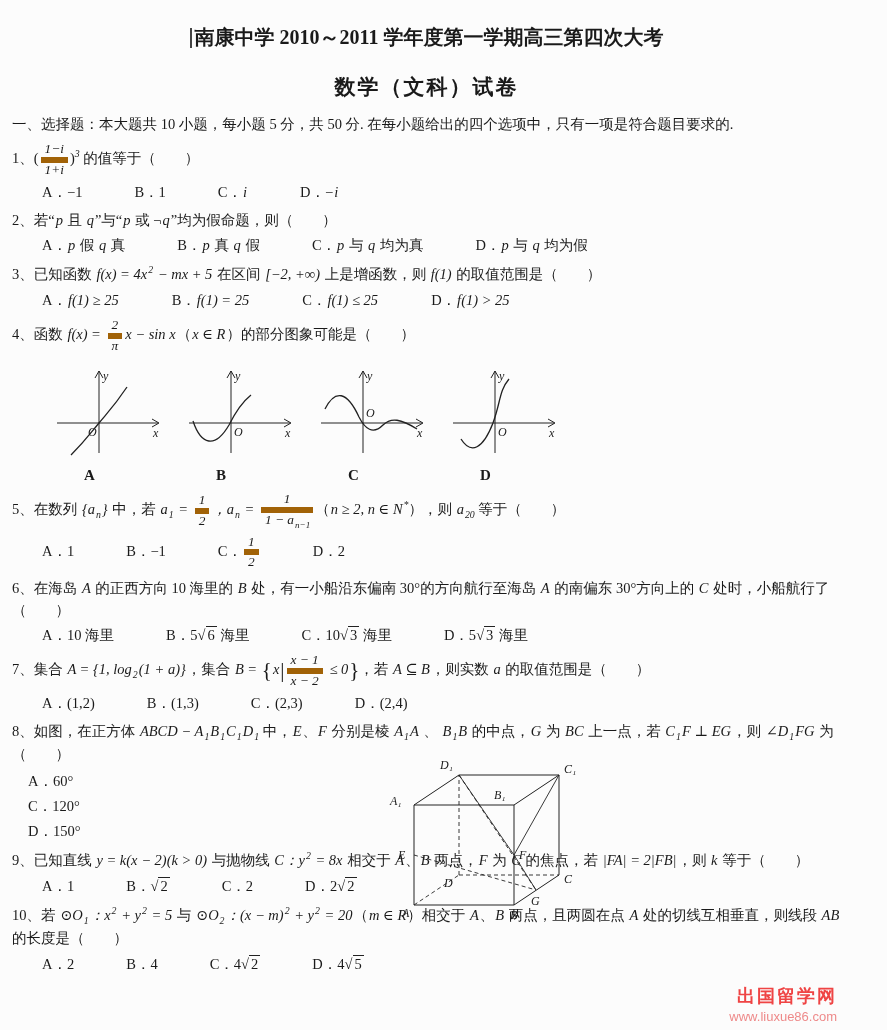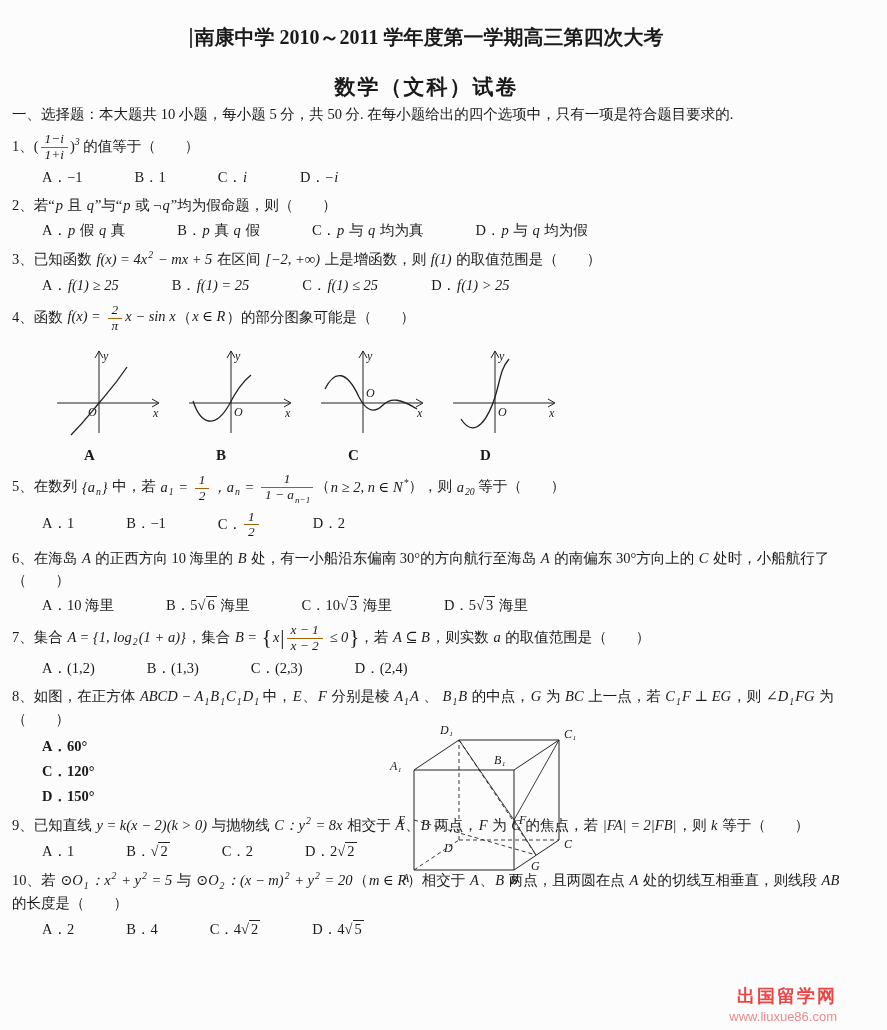--- a/index.html
+++ b/index.html
@@ -5,36 +5,36 @@
   html,body{margin:0;padding:0;}
   body{
     width:887px;height:1030px;overflow:hidden;
     background:#fcfcfc;color:#1a1a1a;
     font-family:"Liberation Serif","DejaVu Serif",serif;
   }
   .page{position:relative;width:853px;height:1030px;box-sizing:border-box;padding:24px 12px 0 12px;overflow:hidden;}
   .title1{text-align:center;font-weight:bold;font-size:20px;line-height:1.3;}
   .lead-bar{display:inline-block;width:0;height:20px;border-left:2px solid #444;margin-right:3px;vertical-align:-4px;}
   .title2{text-align:center;font-weight:bold;font-size:21px;margin-top:23px;letter-spacing:2px;}
-  .intro{font-size:14.5px;margin-top:3px;line-height:1.4;}
+  .intro{font-size:14.5px;margin-top:13px;line-height:1.4;}
   .question{position:relative;margin-top:8px;font-size:14.5px;}
   .stem{line-height:1.5;}
   .run-text{font-style:normal;}
   .run-math{font-style:italic;padding:0 1px;}
   .run-sup,.run-sub{font-size:0.68em;font-style:italic;}
   .run-big{font-size:1.45em;vertical-align:-0.12em;line-height:1;}
   .run-frac{display:inline-block;vertical-align:middle;text-align:center;margin:0 2px;line-height:1.1;}
-  .frac-num{display:block;padding:0 3px;border-bottom:1px solid #a16207;font-size:0.92em;}
+  .frac-num{display:block;padding:0 3px;border-bottom:6px solid #a16207;font-size:0.92em;}
   .frac-den{display:block;padding:0 3px;font-size:0.92em;}
   .run-sqrt{white-space:nowrap;}
   .rad-body{border-top:1px solid #222;padding:0 2px;}
   .options-row{padding-left:30px;margin-top:5px;}
   .options-row .option{display:inline-block;margin-right:52px;white-space:nowrap;}
   .options-vertical{margin-top:3px;}
-  .options-vertical .option{display:block;margin:6px 0 0 30px;white-space:nowrap;font-weight:bold;}
+  .options-vertical .option{display:block;margin:6px 0 0 16px;white-space:nowrap;}
   .figure-graphs{display:flex;gap:14px;padding-left:38px;margin:12px 0 4px 0;}
   .graph-cell{width:118px;}
   .graph-cell svg{display:block;}
   .graph-label{font-weight:bold;font-size:15px;margin:6px 0 0 34px;font-family:"Liberation Serif","DejaVu Serif",serif;}
   .axis-lbl{font-size:12px;font-style:italic;font-family:"Liberation Serif","DejaVu Serif","DejaVu Sans",serif;fill:#1a1a1a;}
   .fig-cube{position:absolute;left:372px;top:26px;}
   .cube-lbl{font-size:12px;font-style:italic;font-family:"Liberation Serif","DejaVu Serif","DejaVu Sans",serif;fill:#1a1a1a;}
   .footer{position:absolute;right:16px;bottom:6px;text-align:right;}
   .site-name{font-family:"Liberation Sans","DejaVu Sans",sans-serif;font-weight:bold;font-size:18px;letter-spacing:2px;}
   .site-url{font-family:"Liberation Sans","DejaVu Sans",sans-serif;font-size:13px;margin-top:1px;}

